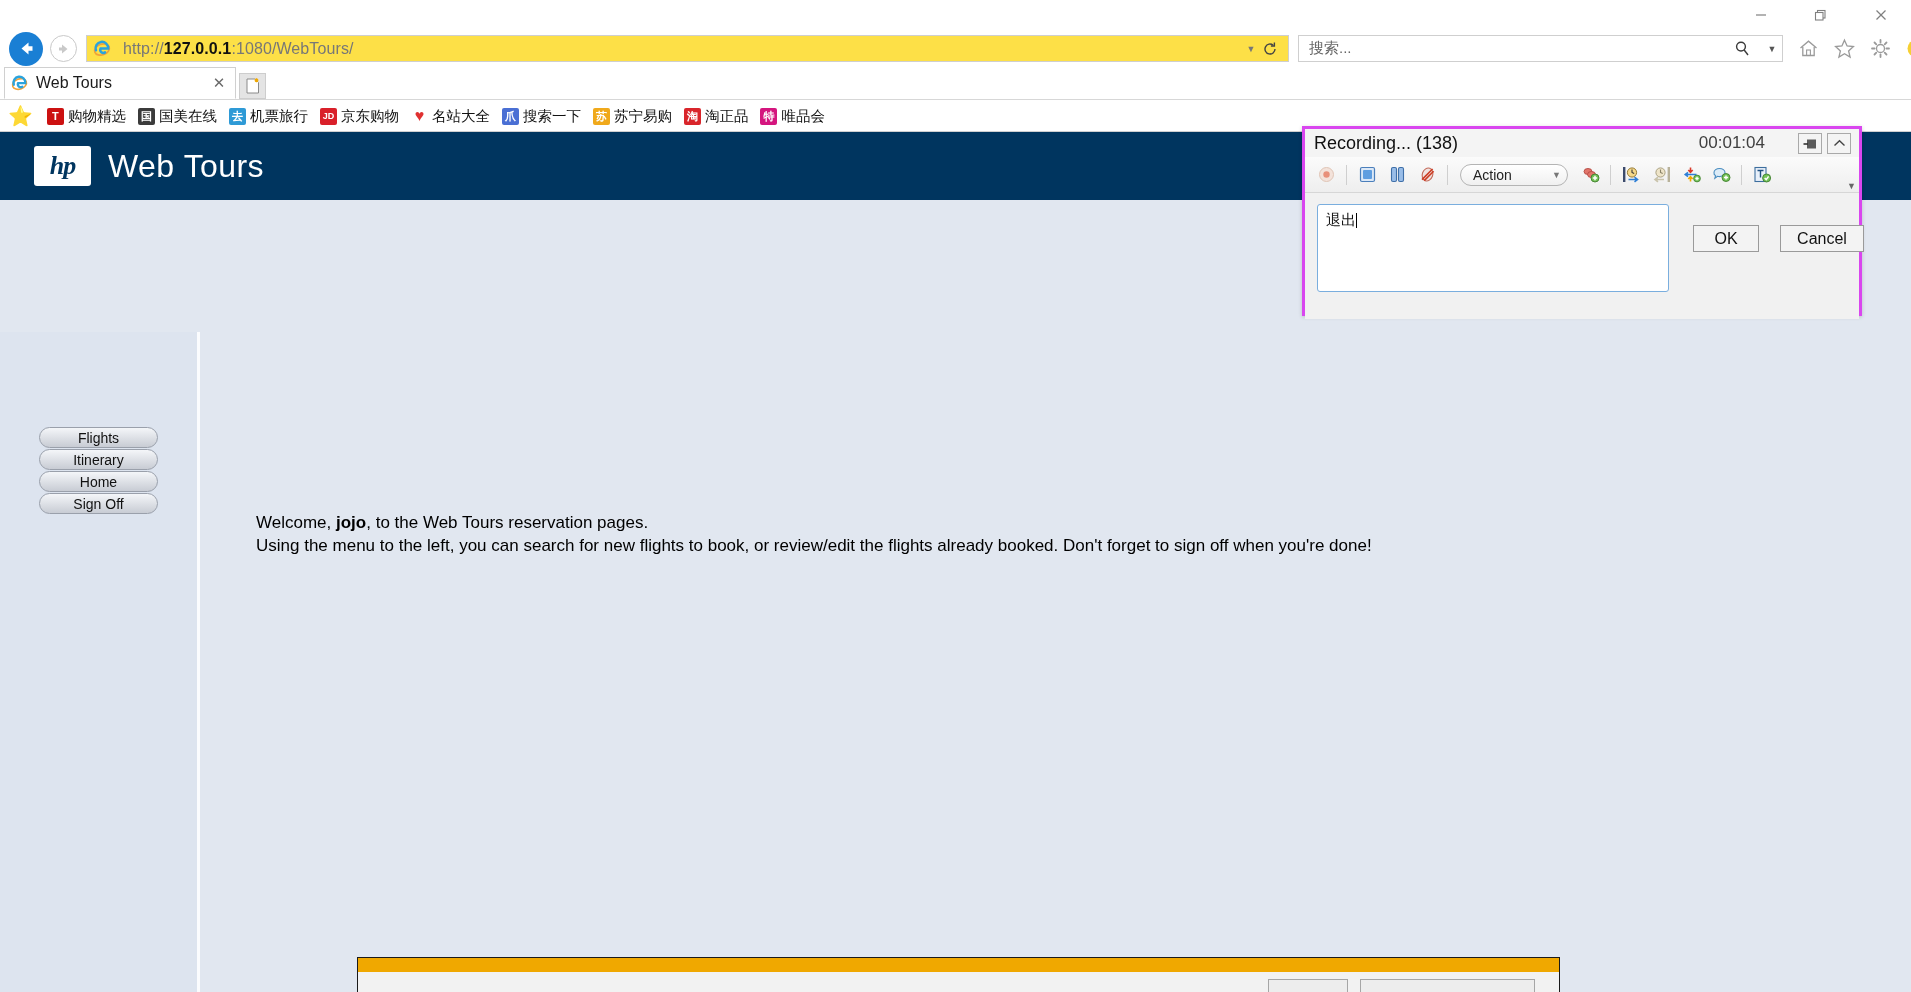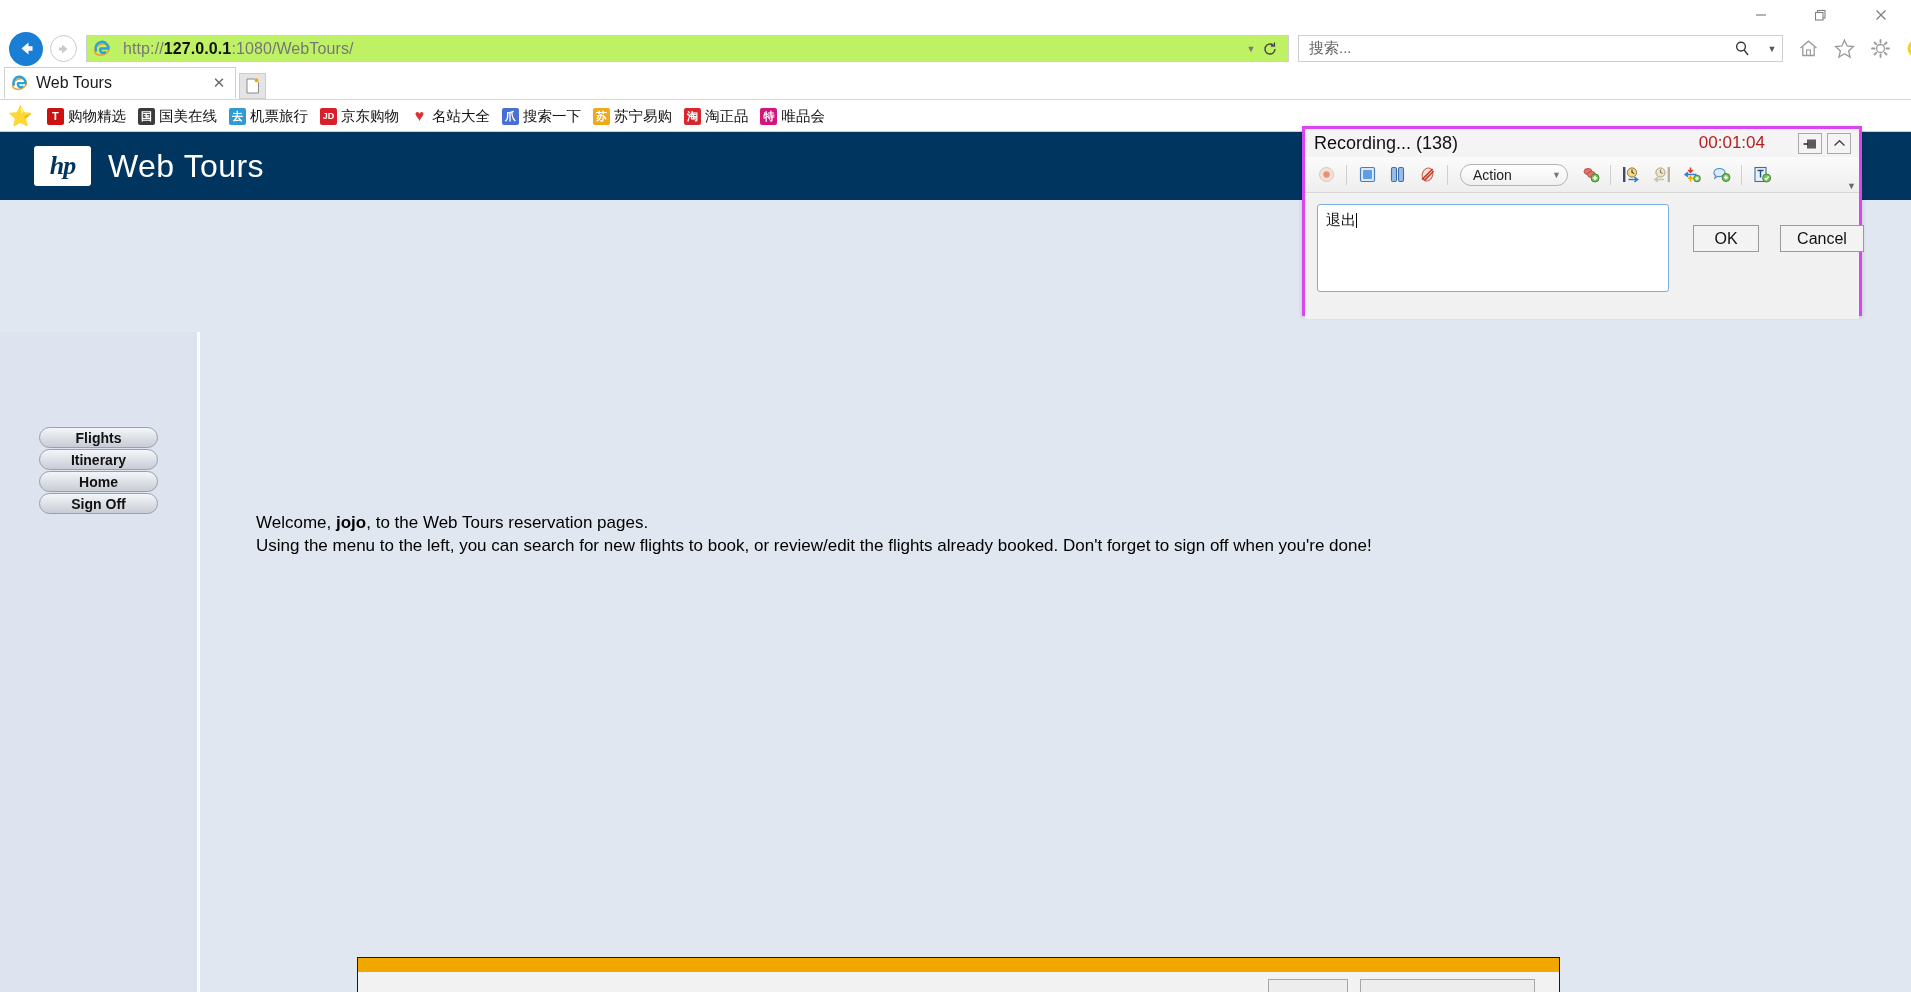--- a/index.html
+++ b/index.html
@@ -32,21 +32,21 @@
     margin-left: 9px; display:flex; align-items:center; justify-content:center;
     color:#fff; flex: 0 0 auto;
   }
   .fwdbtn {
     width: 27px; height: 27px; border-radius: 50%; border: 1.5px solid #c9c9c9;
     margin-left: 7px; display:flex; align-items:center; justify-content:center;
     color:#c2c2c2; flex: 0 0 auto;
   }
   .addrwrap {
     margin-left: 9px; height: 27px; flex: 0 0 1203px;
-    border: 1px solid #cfcfcf; background: #bef264; display: flex; align-items: center;
+    border: 1px solid #cfcfcf; background: #fde047; display: flex; align-items: center;
     position: relative;
   }
   .ie-icon { width: 22px; text-align:center; margin-left: 6px; font-size: 15px; flex:0 0 auto;}
   .urltext {
     flex: 1; font-size: 16px; color: #777; padding-left: 8px;
     white-space: nowrap; overflow: hidden; letter-spacing: 0.1px;
   }
   .urltext b { color: #111; font-weight: 700; }
   .addr-caret { width: 22px; text-align:center; color:#777; font-size:9px; flex:0 0 auto;}
   .addr-reload { width: 26px; text-align:center; color:#555; font-size:16px; flex:0 0 auto;}
@@ -122,21 +122,21 @@
   .sidebar {
     position: absolute; top: 200px; left: 0; width: 200px; height: 660px;
     background: #dde4ef; border-right: 3px solid #fbfcfe;
   }
   .navbtns { padding-top: 95px; display:flex; flex-direction: column; align-items:center; gap: 1px;}
   .navbtn {
     width: 119px; height: 21px; border-radius: 11px;
     background: linear-gradient(#f4f6f9, #c8ccd4);
     border: 1px solid #9aa0ab;
     display: flex; align-items: center; justify-content: center;
-    font-size: 14px; color: #111; cursor: pointer; font-weight: bold;
+    font-size: 14px; color: #111; cursor: pointer;
   }
   .content {
     position: absolute; top: 200px; left: 203px; right: 0; bottom: 0;
     background: #e1e7f0;
   }
   .welcome {
     position: absolute; top: 180px; left: 53px;
     font-size: 17px; color: #000; line-height: 1.35;
   }
   .welcome b { font-weight: bold; }
@@ -159,21 +159,21 @@
   .rec {
     position: absolute; left: 1302px; top: 126px; width: 560px; height: 190px;
     background: #f1f1f1; border: 3px solid #d946ef;
     box-shadow: 0 1px 4px rgba(0,0,0,.18);
   }
   .rec-title {
     height: 28px; padding-left: 9px; display:flex; align-items:center;
     font-size: 18px; color: #111; background: #f4f4f4;
   }
   .rec-timer {
-    position:absolute; right: 94px; top: 4px; font-size: 17px; color:#b91c1c;
+    position:absolute; right: 94px; top: 4px; font-size: 17px; color:#404040;
   }
   .rec-minibtns { position:absolute; right: 8px; top: 4px; display:flex; gap: 5px;}
   .rec-minibtn {
     width: 24px; height: 21px; border: 1px solid #a9a9a9; background: #f4f4f4;
     display:flex; align-items:center; justify-content:center; font-size: 11px; color:#333;
   }
   .rec-toolbar {
     height: 36px; display: flex; align-items: center;
     background: linear-gradient(#fbfbfb, #eeeeee); border-bottom: 1px solid #d6d6d6;
     padding-left: 6px; position: relative;

